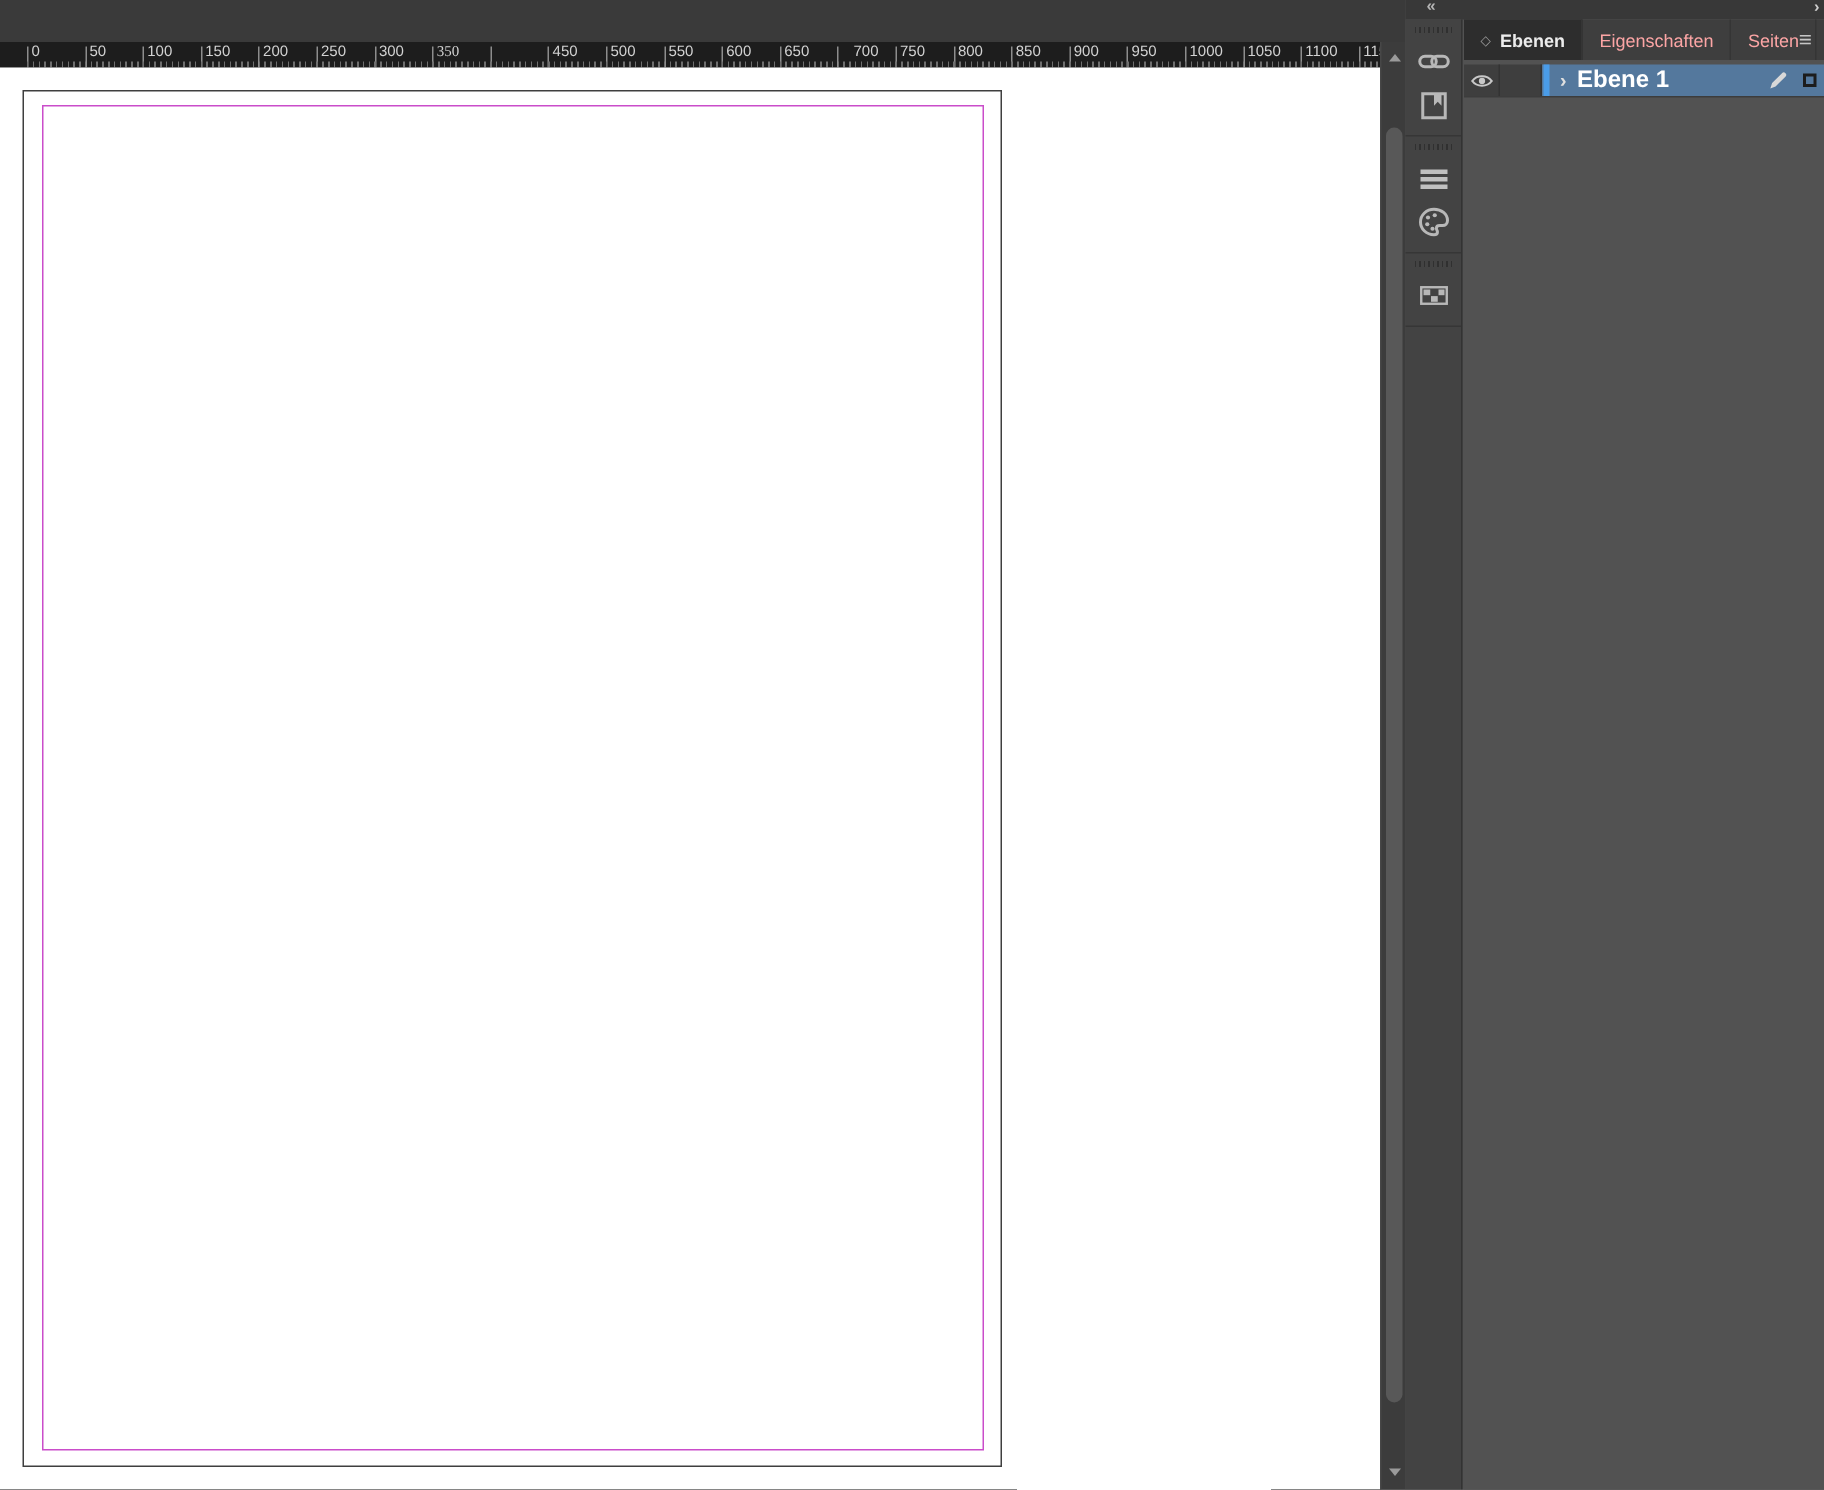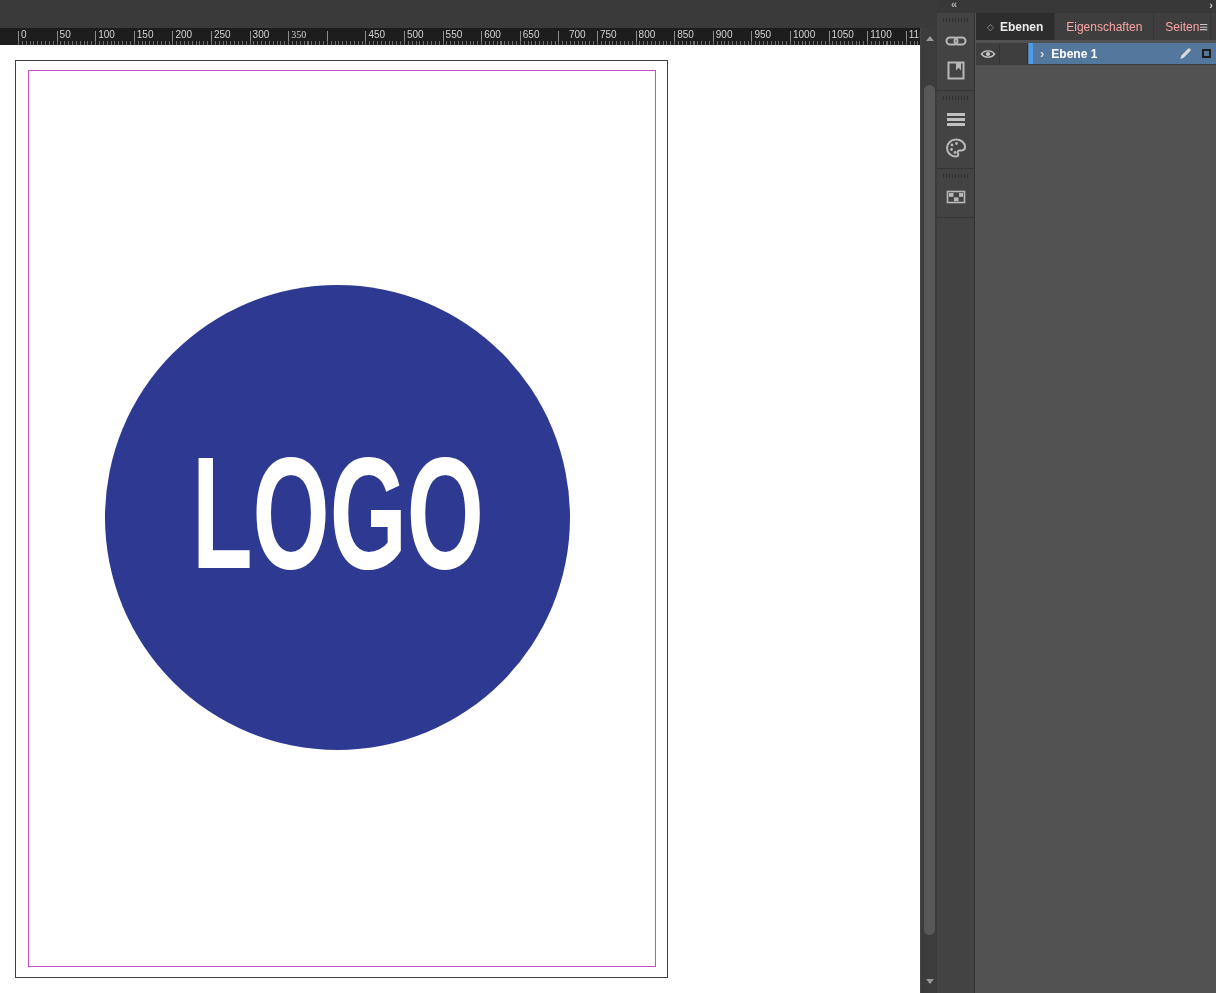--- a/index.html
+++ b/index.html
@@ -57,21 +57,21 @@
   .panel-menu-icon { position:absolute; right:8px; top:6px; color:#c6c6c6; font-size:15px; line-height:15px; cursor:pointer; }
 
   .layer-area { margin-top:3px; }
   .layer-row { display:flex; height:22px; border-bottom:1px solid #3c3c3c; cursor:pointer; }
   .cell { background:#3e3e3e; display:flex; align-items:center; justify-content:center; }
   .cell.eye { width:24px; border-right:1px solid #333; }
   .cell.lock { width:28px; border-right:1px solid #333; }
   .name-cell { position:relative; flex:1; background:#54789d; display:flex; align-items:center; padding-left:12px; }
   .accent-bar { position:absolute; left:1px; top:0; bottom:0; width:4px; background:#4a9ce8; }
   .chev { color:#e0e0e0; font-size:13px; margin-right:7px; font-weight:bold; }
-  .layer-label { color:#ffffff; font-size:12px; font-weight:bold; }
+  .layer-label { color:#ffffff; font-size:16px; font-weight:bold; }
   .pencil-wrap { margin-left:auto; margin-right:9px; display:flex; align-items:center; }
   .sel-box { width:9px; height:9px; border:2px solid #1c1c1c; margin-right:5px; background:transparent; }
 
   .panel-body { position:absolute; left:0; top:55px; right:0; bottom:28px; background:#525252; }
 
   .statusbar { position:absolute; left:0; right:0; bottom:0; height:28px; background:#4c4c4c;
                border-top:1px solid #3a3a3a; display:flex; align-items:center; padding:0 10px; }
   .status-text { color:#d6d6d6; font-size:11px; }
   .sb-btn { display:flex; align-items:center; justify-content:center; cursor:pointer; }
   .new-layer-btn { margin-left:auto; margin-right:16px; }
@@ -131,25 +131,20 @@
       <span class="rlabel" style="left: 831.6px;">1050</span>
       <i class="rtick" style="left: 867.2px;"></i>
       <span class="rlabel" style="left: 870.2px;">1100</span>
       <i class="rtick" style="left: 905.8px;"></i>
       <span class="rlabel" style="left: 908.8px;">1150</span>
     </div>
 
   <div class="pasteboard">
     <div class="page">
       <div class="margin-guides"></div>
-      <div class="logo-circle">
-        <svg class="logo-svg" width="465" height="465" viewBox="0 0 465 465">
-          <text x="233" y="283" text-anchor="middle" font-size="160" font-weight="bold" font-family="Liberation Sans, sans-serif" fill="#ffffff" textLength="292" lengthAdjust="spacingAndGlyphs">LOGO</text>
-        </svg>
-      </div>
     </div>
   </div>
 
   <div class="vscroll">
     <div class="scroll-btn up">
         <span class="tri-up"></span>
       </div>
     <div class="scroll-thumb"></div>
     <div class="scroll-btn down">
         <span class="tri-down"></span>

